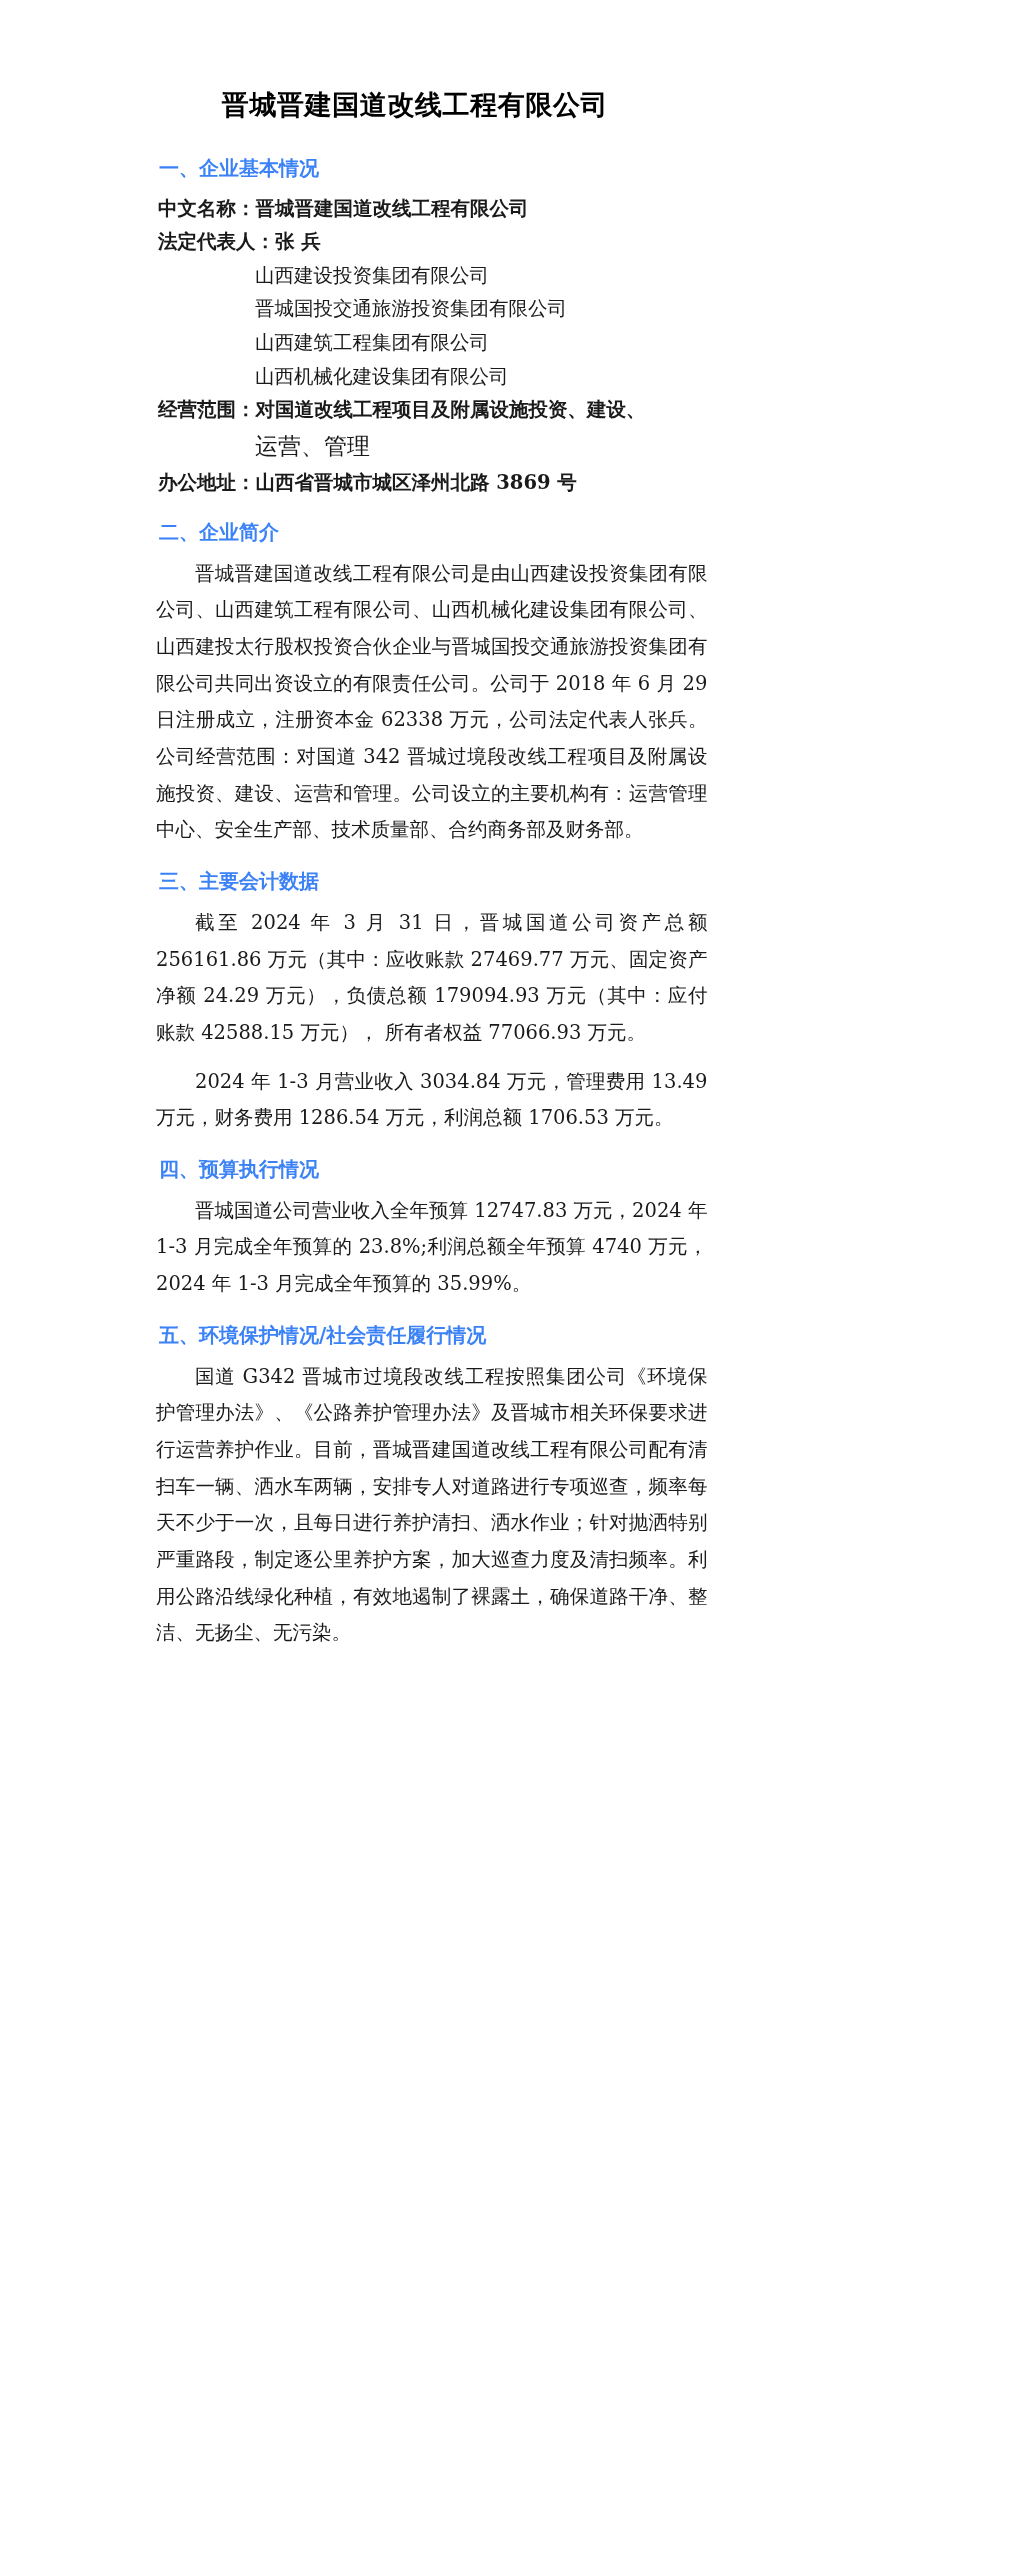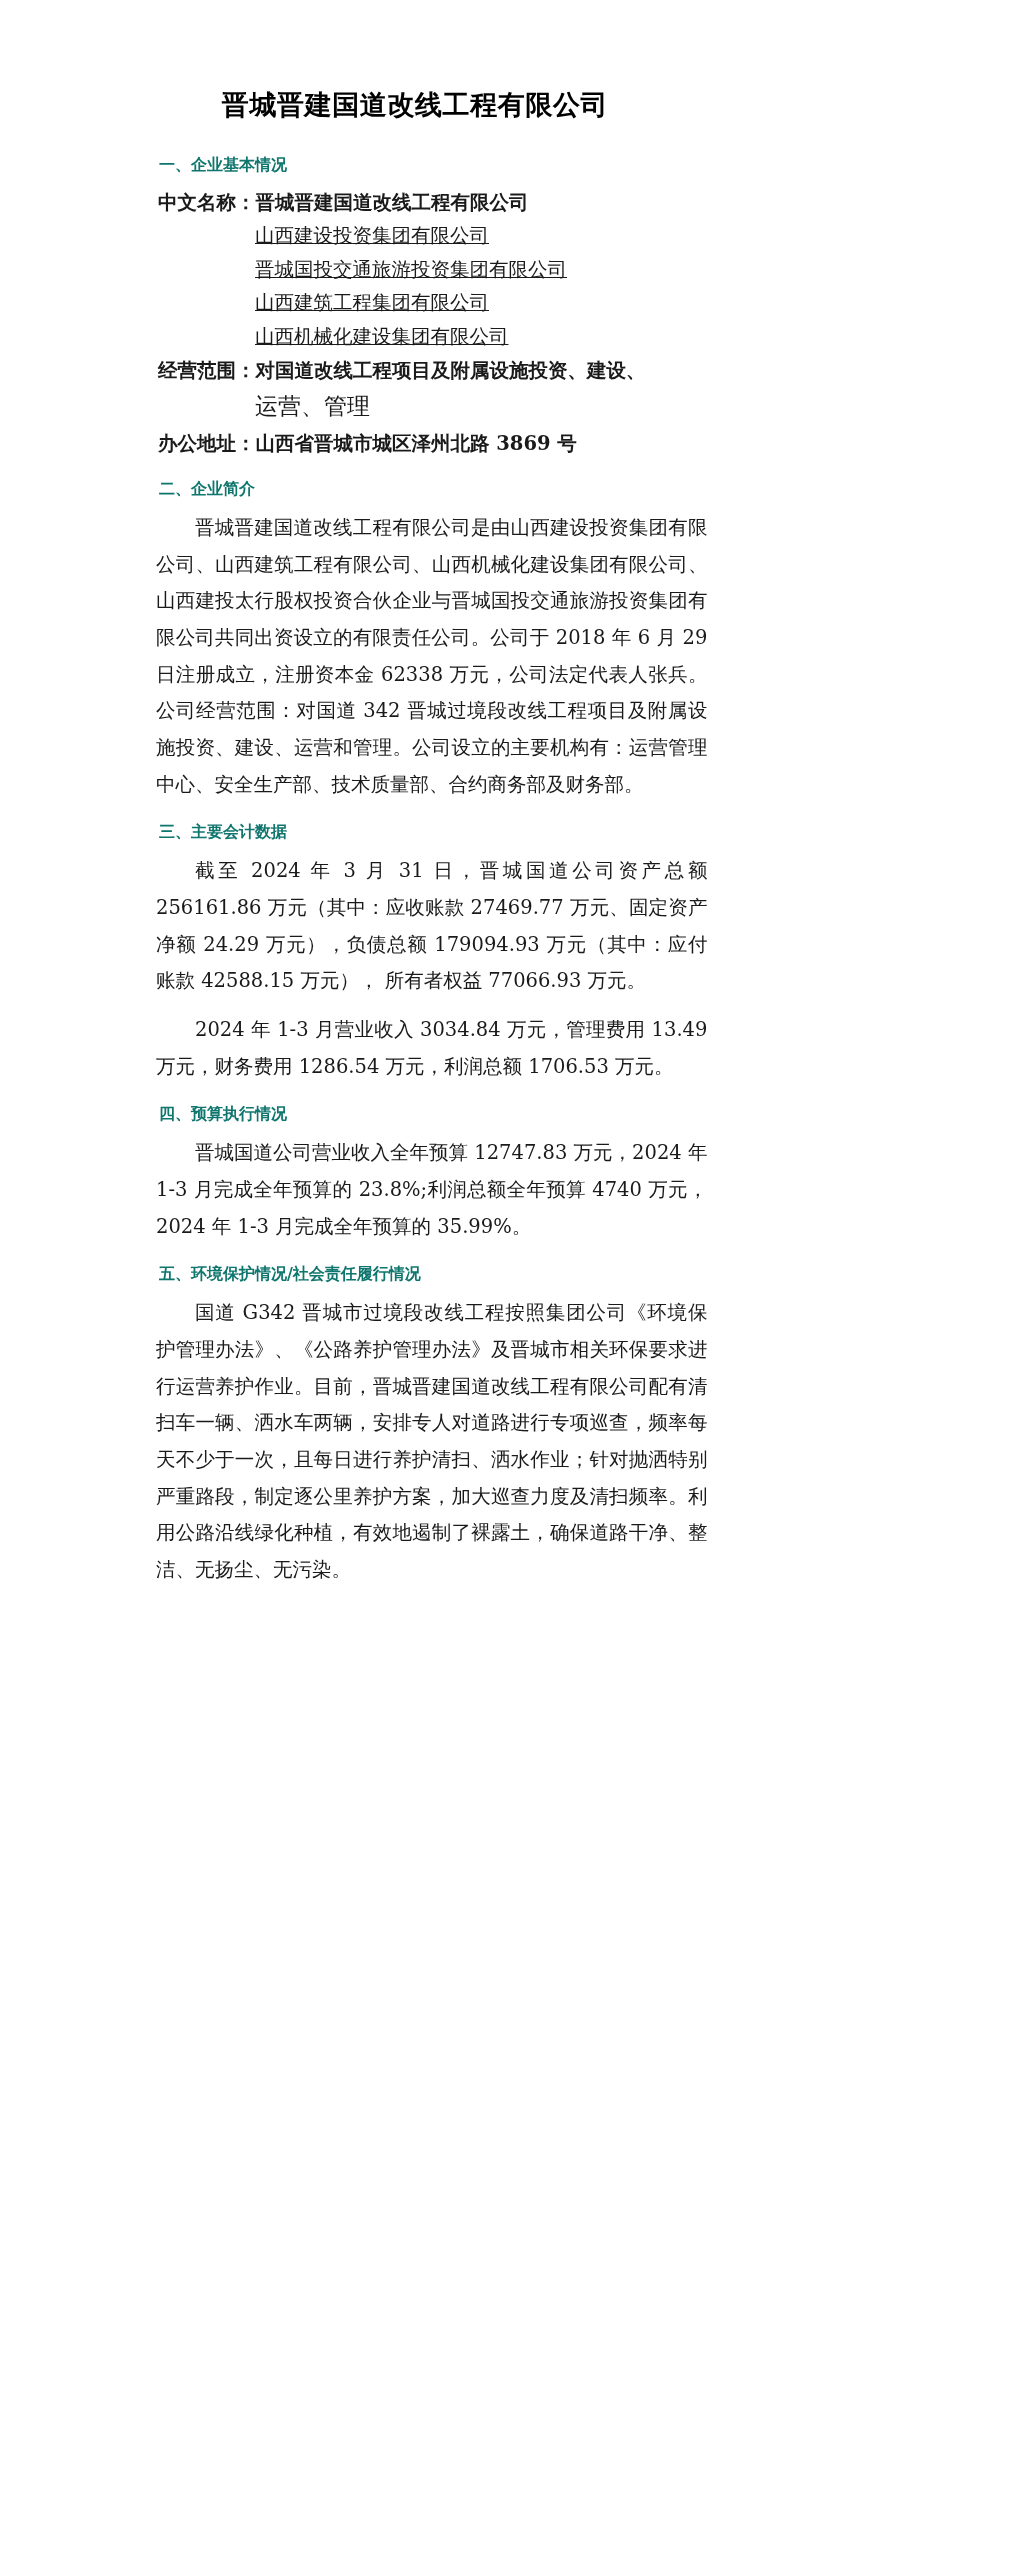--- a/index.html
+++ b/index.html
@@ -28,23 +28,23 @@
     line-height: 1.55;
     letter-spacing: 0.6px;
     color: #000000;
     margin: 0 0 27px 0;
   }
   .doc-title .line {
     display: block;
   }
   .section-heading {
     font-weight: bold;
-    font-size: 16px;
+    font-size: 20px;
     line-height: 1.5;
-    color: #0f766e;
+    color: #3b82f6;
     margin: 17px 0 9px 0;
     text-indent: 39px;
   }
   .kv-row {
     display: flex;
     align-items: flex-start;
     font-size: 19.5px;
     line-height: 1.72;
     margin: 0;
     padding-left: 38px;
@@ -54,21 +54,20 @@
     white-space: nowrap;
     flex: 0 0 auto;
   }
   .kv-value {
     flex: 1 1 auto;
   }
   .sub-line {
     font-size: 19.5px;
     line-height: 1.72;
     padding-left: 135px;
-    text-decoration: underline;
   }
   .cont-line {
     font-size: 23px;
     line-height: 1.72;
     padding-left: 135px;
   }
   p.body-par {
     font-size: 19.5px;
     line-height: 1.88;
     margin: 3.9px 0 5.2px 0;
@@ -90,20 +89,24 @@
     <span class="line">晋城晋建国道改线工程有限公司</span>
   </div>
 
   <div class="section-heading">一、企业基本情况</div>
 
   <div class="kv-row">
     <span class="kv-label">中文名称：</span>
     <span class="kv-value">晋城晋建国道改线工程有限公司</span>
   </div>
 
+  <div class="kv-row">
+    <span class="kv-label">法定代表人：</span>
+    <span class="kv-value">张  兵</span>
+  </div>
 
 
   <div class="sub-line">山西建设投资集团有限公司</div>
   <div class="sub-line">晋城国投交通旅游投资集团有限公司</div>
   <div class="sub-line">山西建筑工程集团有限公司</div>
   <div class="sub-line">山西机械化建设集团有限公司</div>
 
   <div class="kv-row">
     <span class="kv-label">经营范围：</span>
     <span class="kv-value">对国道改线工程项目及附属设施投资、建设、</span>

